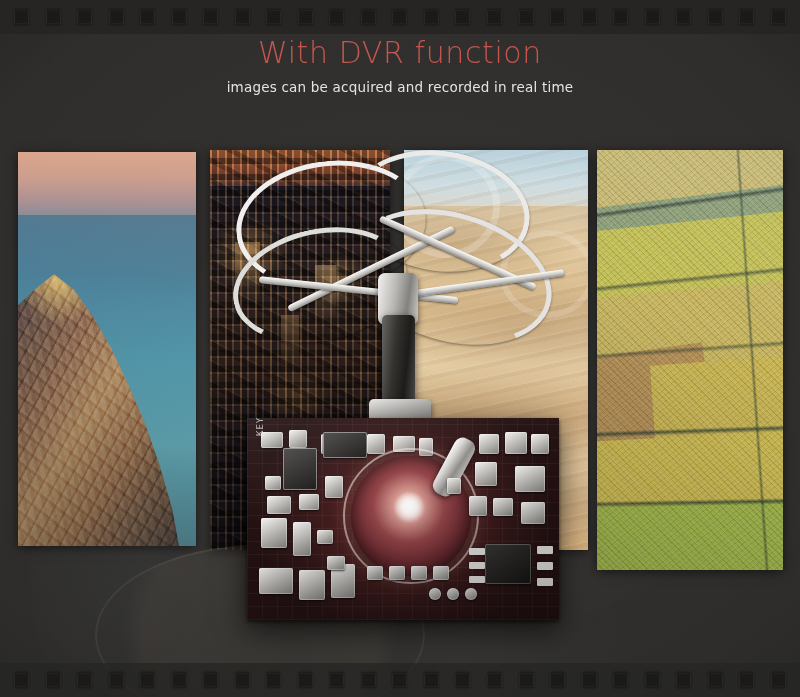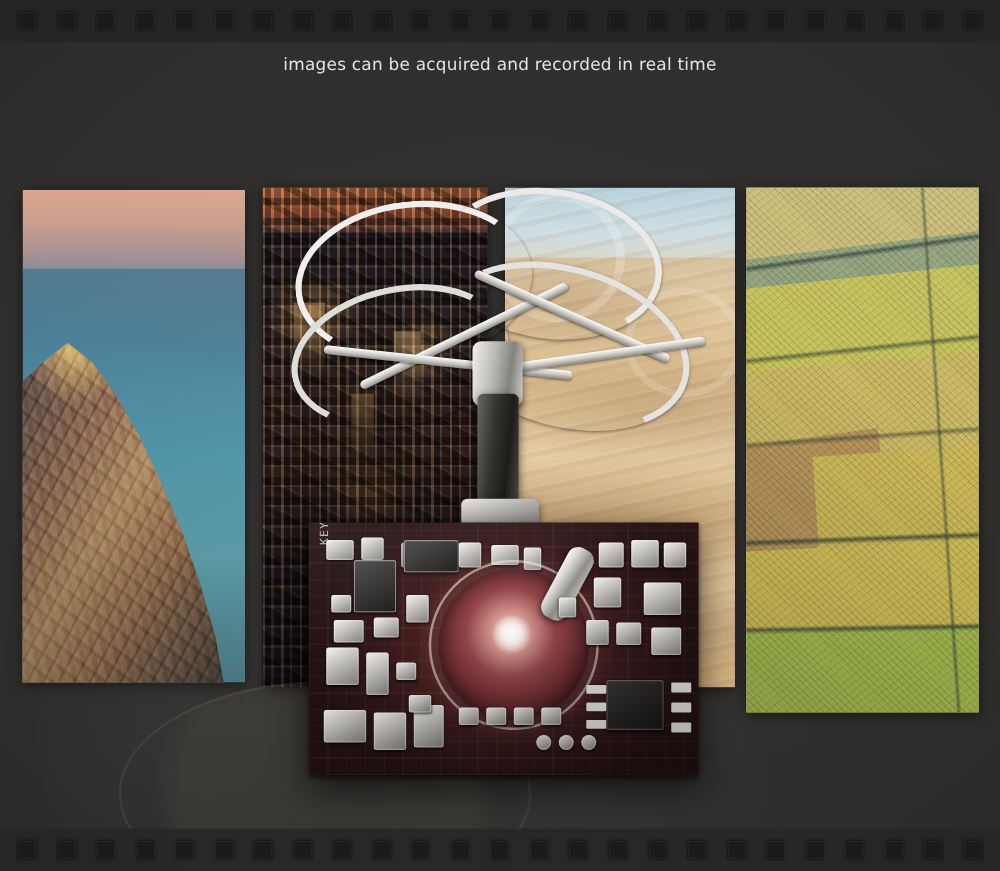--- a/index.html
+++ b/index.html
@@ -485,20 +485,21 @@
     <div class="cmp" style="left:186px;top:148px;width:16px;height:14px;"></div>
     <div class="cmp" style="left:182px;top:170px;width:12px;height:12px;border-radius:50%;"></div>
     <div class="cmp" style="left:200px;top:170px;width:12px;height:12px;border-radius:50%;"></div>
     <div class="cmp" style="left:218px;top:170px;width:12px;height:12px;border-radius:50%;"></div>
 
     <div class="keytxt">KEY</div>
     <div class="pcb-gloss"></div>
   </div>
 
   <div class="headings">
+    <h1 class="title">With DVR function</h1>
     <p class="subtitle">images can be acquired and recorded in real time</p>
   </div>
 
   <div class="filmstrip top">
     <div class="perfs" id="perfs-top">
         <div class="perf"></div>
         <div class="perf"></div>
         <div class="perf"></div>
         <div class="perf"></div>
         <div class="perf"></div>

